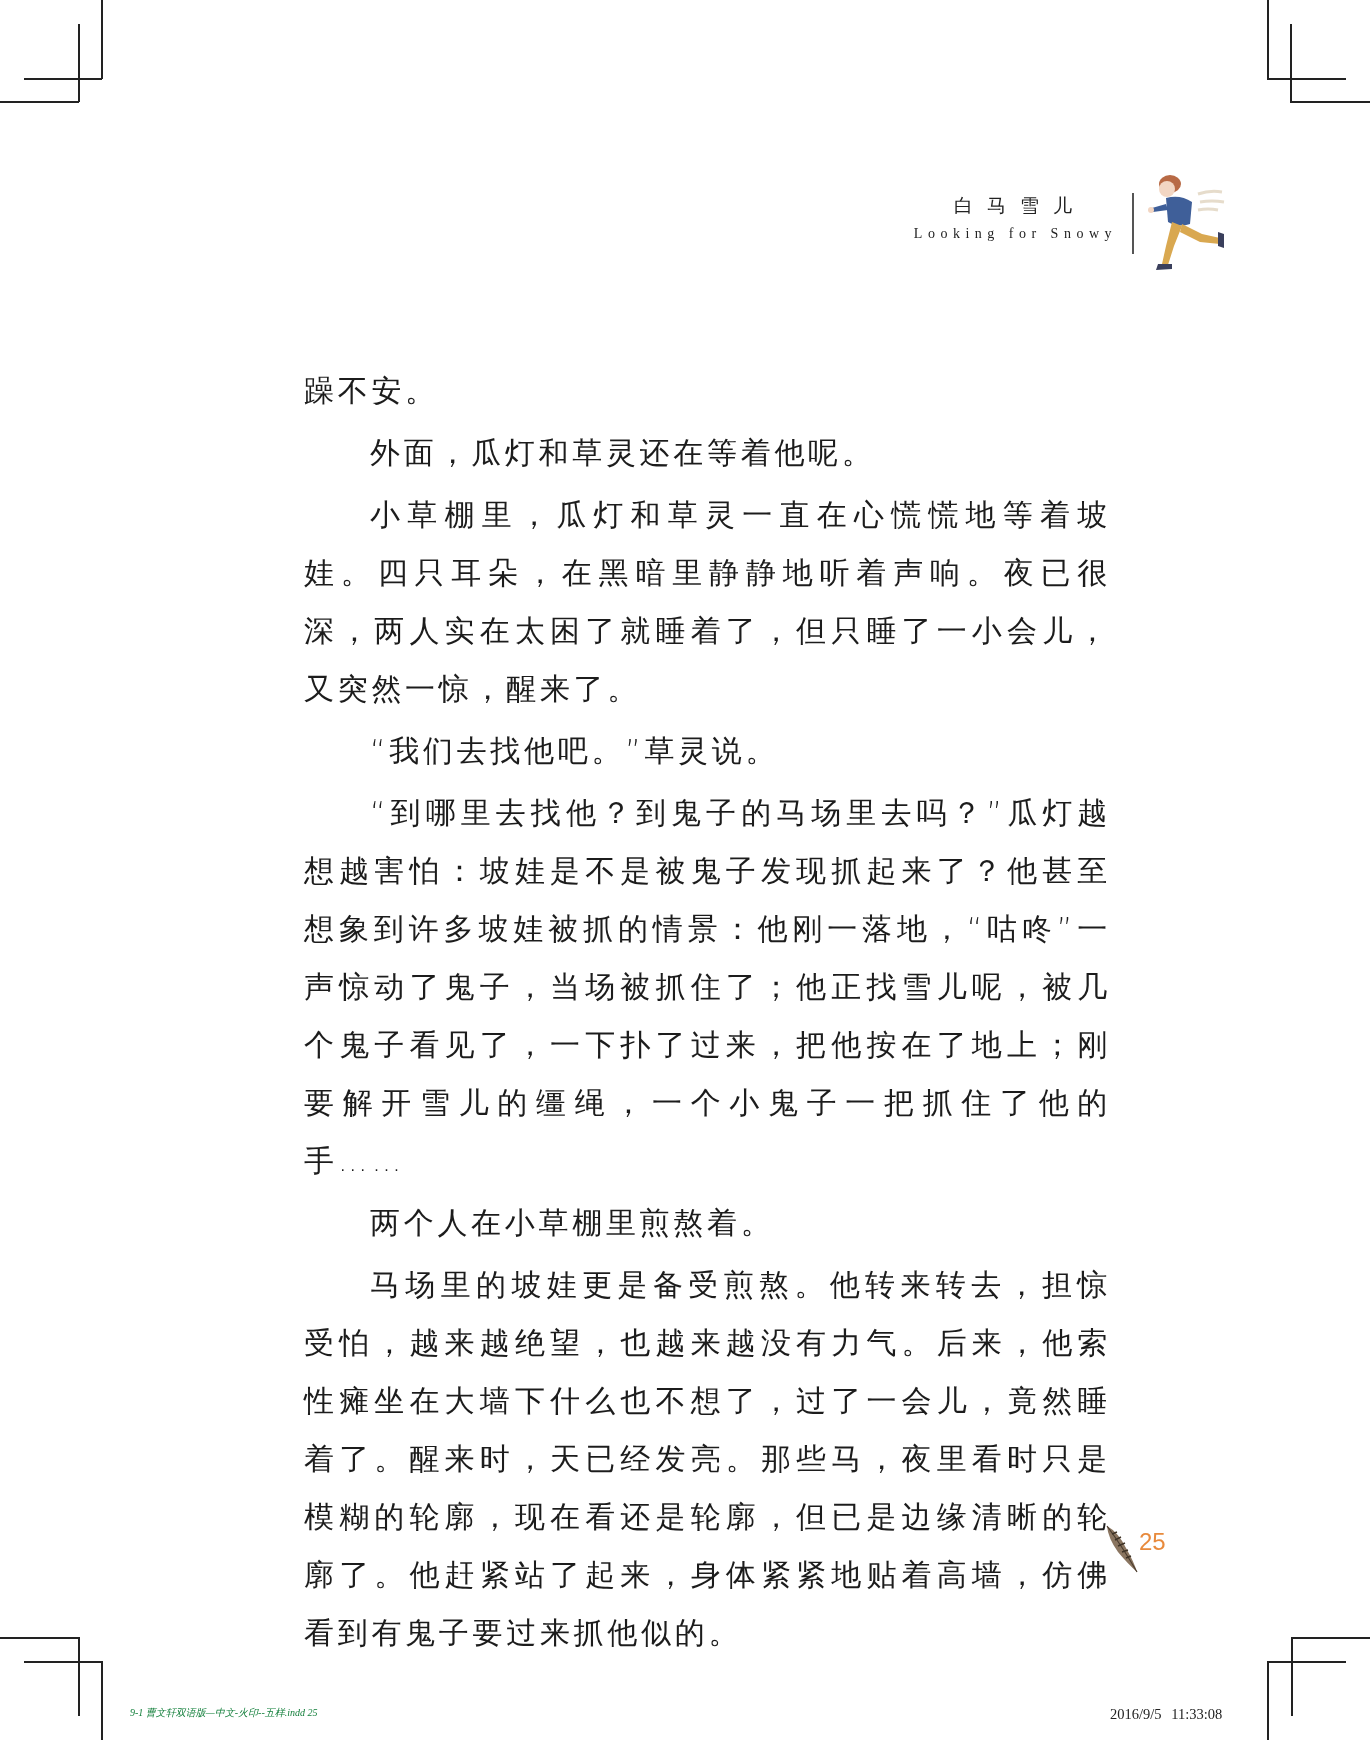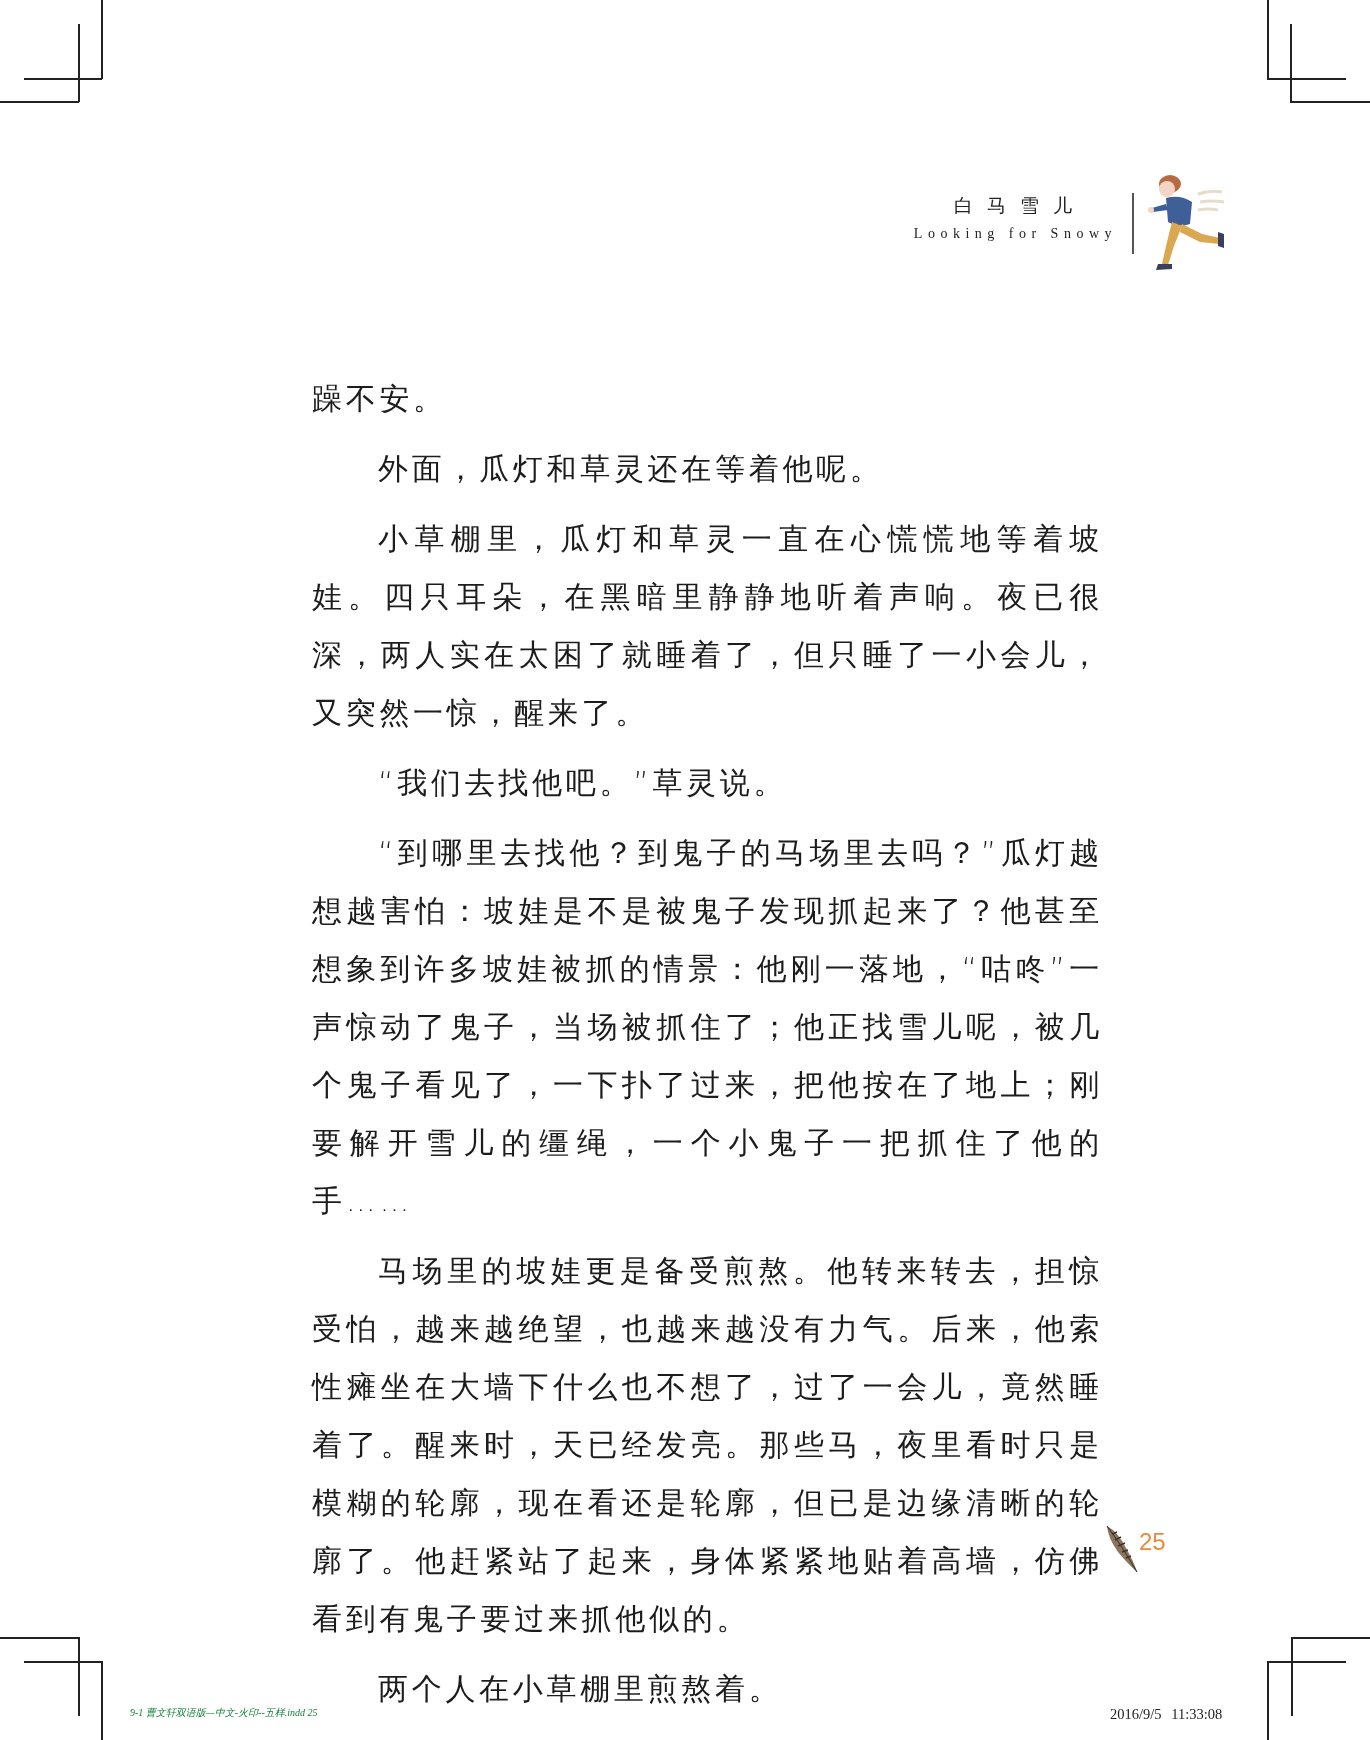--- a/index.html
+++ b/index.html
@@ -11,21 +11,21 @@
 
   .running-head { position: absolute; right: 258px; top: 192px; text-align: center; }
   .rh-title { font-size: 19px; letter-spacing: 14px; color: #222; line-height: 26px; margin-right: -14px;
               font-family: "DejaVu Serif", serif; }
   .rh-sub { font-size: 14px; letter-spacing: 5.5px; color: #222; line-height: 24px; margin-top: 4px;
             font-family: "Liberation Serif", serif; margin-right: -5px; }
   .rh-divider { position: absolute; left: 1132px; top: 193px; width: 2px; height: 61px; background: #555; }
   .boy { position: absolute; left: 1140px; top: 172px; width: 90px; height: 104px; }
 
   .body-text { position: absolute; left: 300px; top: 358px; width: 815px; }
-  .para { font-size: 30px; line-height: 58px; letter-spacing: 3.7px; margin: 12px; text-align: justify;
+  .para { font-size: 30px; line-height: 58px; letter-spacing: 3.7px; margin: 4px; text-align: justify;
           font-family: "DejaVu Sans", sans-serif; font-weight: 300; color: #1c1c1c; }
   .indent { text-indent: 66px; }
 
   .page-num-wrap { position: absolute; left: 1104px; top: 1522px; width: 70px; height: 52px; }
   .page-num { position: absolute; left: 35px; top: 6px; font-size: 24px; color: #e88a3c;
               font-family: "Liberation Sans", sans-serif; }
   .feather { position: absolute; left: 0; top: 0; width: 36px; height: 52px; }
 
   .footer-left { position: absolute; left: 130px; top: 1706px; font-size: 10px; color: #15803d;
                  font-family: "Liberation Serif", serif; font-style: italic; }
@@ -79,22 +79,22 @@
   <path d="M18 92 L32 92 L32 97 L16 98 Z" fill="#3a3f5c"></path>
   <path d="M78 60 L84 62 L84 76 L78 74 Z" fill="#3a3f5c"></path>
 </svg>
 
 <div class="body-text">
   <p class="para">躁不安。</p>
   <p class="para indent">外面，瓜灯和草灵还在等着他呢。</p>
   <p class="para indent">小草棚里，瓜灯和草灵一直在心慌慌地等着坡娃。四只耳朵，在黑暗里静静地听着声响。夜已很深，两人实在太困了就睡着了，但只睡了一小会儿，又突然一惊，醒来了。</p>
   <p class="para indent">“我们去找他吧。”草灵说。</p>
   <p class="para indent">“到哪里去找他？到鬼子的马场里去吗？”瓜灯越想越害怕：坡娃是不是被鬼子发现抓起来了？他甚至想象到许多坡娃被抓的情景：他刚一落地，“咕咚”一声惊动了鬼子，当场被抓住了；他正找雪儿呢，被几个鬼子看见了，一下扑了过来，把他按在了地上；刚要解开雪儿的缰绳，一个小鬼子一把抓住了他的手……</p>
+  <p class="para indent">两个人在小草棚里煎熬着。</p>
   <p class="para indent">马场里的坡娃更是备受煎熬。他转来转去，担惊受怕，越来越绝望，也越来越没有力气。后来，他索性瘫坐在大墙下什么也不想了，过了一会儿，竟然睡着了。醒来时，天已经发亮。那些马，夜里看时只是模糊的轮廓，现在看还是轮廓，但已是边缘清晰的轮廓了。他赶紧站了起来，身体紧紧地贴着高墙，仿佛看到有鬼子要过来抓他似的。</p>
-  <p class="para indent">两个人在小草棚里煎熬着。</p>
 </div>
 
 <div class="page-num-wrap">
   <svg class="feather" viewBox="0 0 36 52">
     <path d="M3 4 Q14 10 22 26 Q30 40 33 50 Q24 42 14 30 Q4 16 3 4 Z" fill="#8a7560"></path>
     <path d="M3 4 Q18 24 33 50" stroke="#4a3c2e" stroke-width="1.2" fill="none"></path>
     <path d="M8 12 L13 10 M11 18 L17 15 M14 24 L21 21 M18 30 L24 28 M22 36 L27 34" stroke="#3d3226" stroke-width="1.4"></path>
   </svg>
   <span class="page-num">25</span>
 </div>

